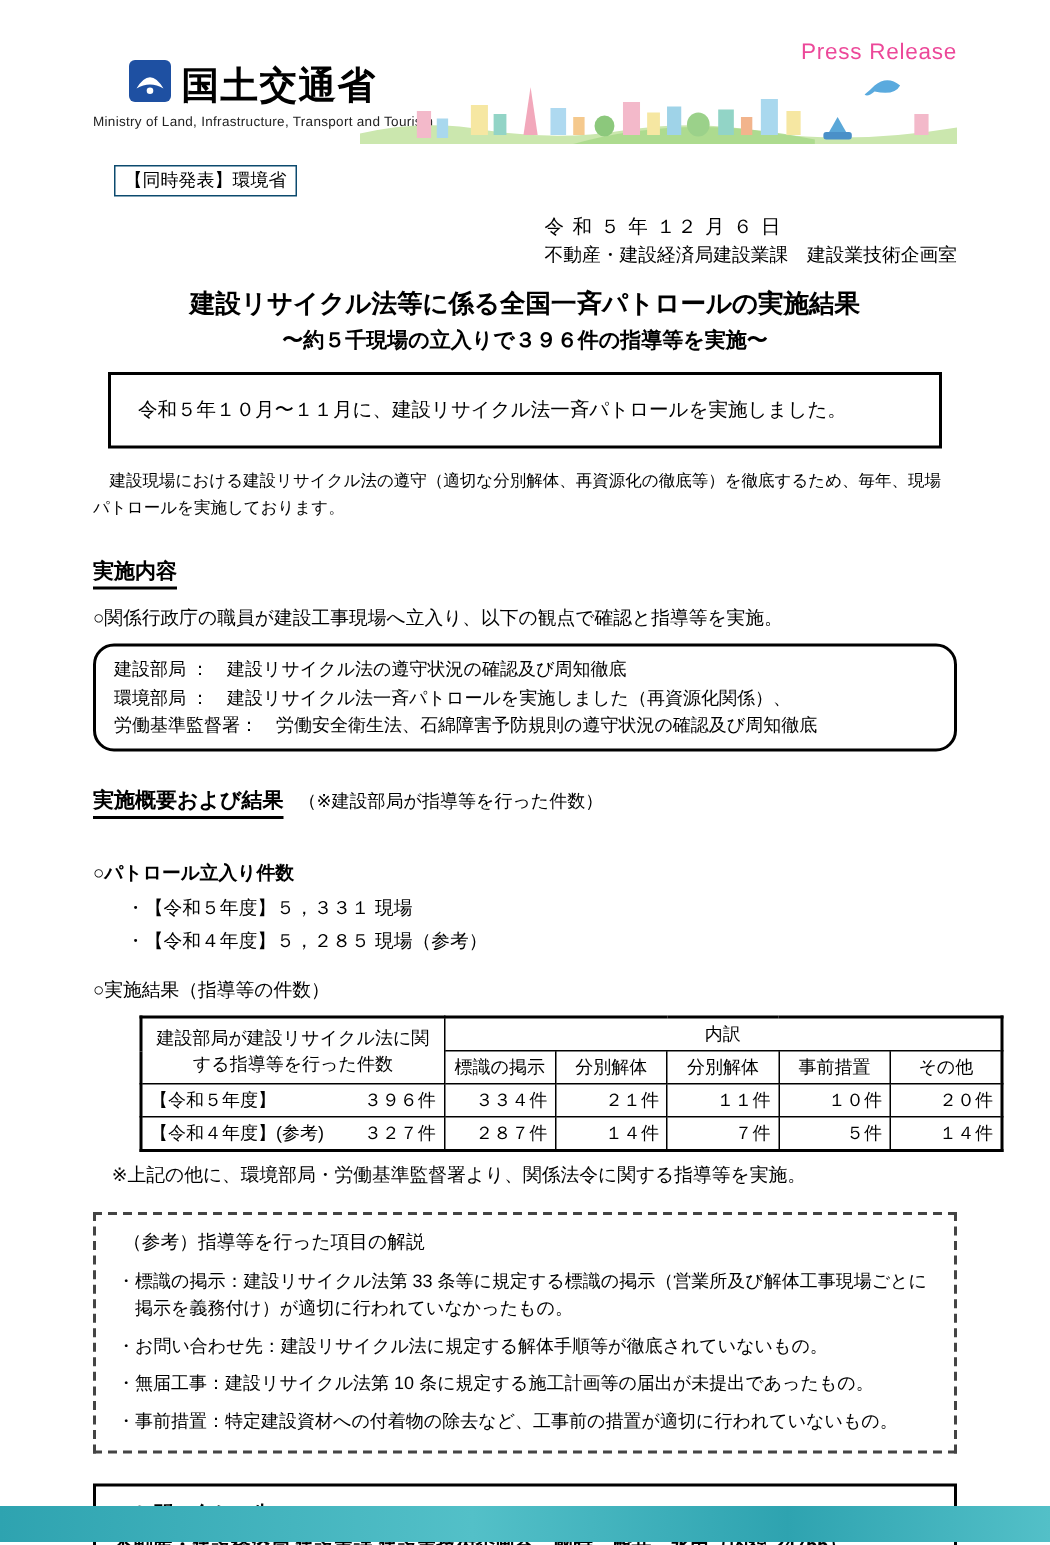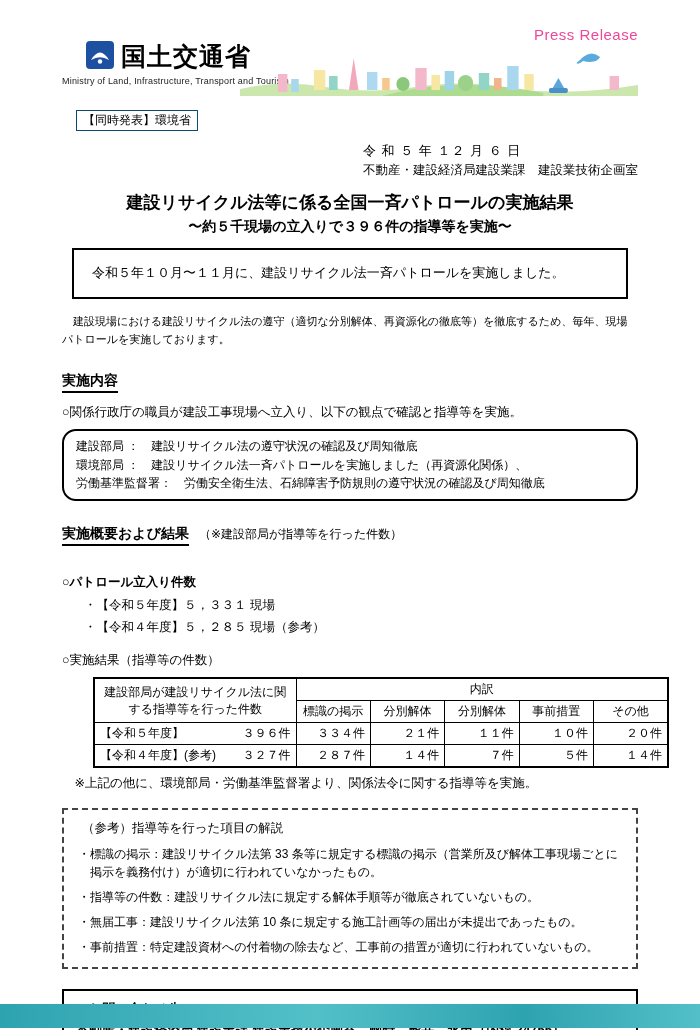--- a/index.html
+++ b/index.html
@@ -207,21 +207,21 @@
         <td class="num">５件</td>
         <td class="num">１４件</td>
       </tr>
     </tbody>
   </table>
   <div class="table-note">※上記の他に、環境部局・労働基準監督署より、関係法令に関する指導等を実施。</div>
 
   <div class="reference-box">
     <div class="reference-title">（参考）指導等を行った項目の解説</div>
     <div class="reference-item">・標識の掲示：建設リサイクル法第 33 条等に規定する標識の掲示（営業所及び解体工事現場ごとに掲示を義務付け）が適切に行われていなかったもの。</div>
-    <div class="reference-item">・指導等の件数：建設リサイクル法に規定する解体手順等が徹底されていないもの。</div>
+    <div class="reference-item">・お問い合わせ先：建設リサイクル法に規定する解体手順等が徹底されていないもの。</div>
     <div class="reference-item">・無届工事：建設リサイクル法第 10 条に規定する施工計画等の届出が未提出であったもの。</div>
     <div class="reference-item">・事前措置：特定建設資材への付着物の除去など、工事前の措置が適切に行われていないもの。</div>
   </div>
 
   <div class="contact-box">
     <div class="contact-title">＜お問い合わせ先＞</div>
     <div class="contact-line">不動産・建設経済局 建設業課 建設業技術企画室　國時、殿井、永田（内線 24755）</div>
 
   </div>
 

